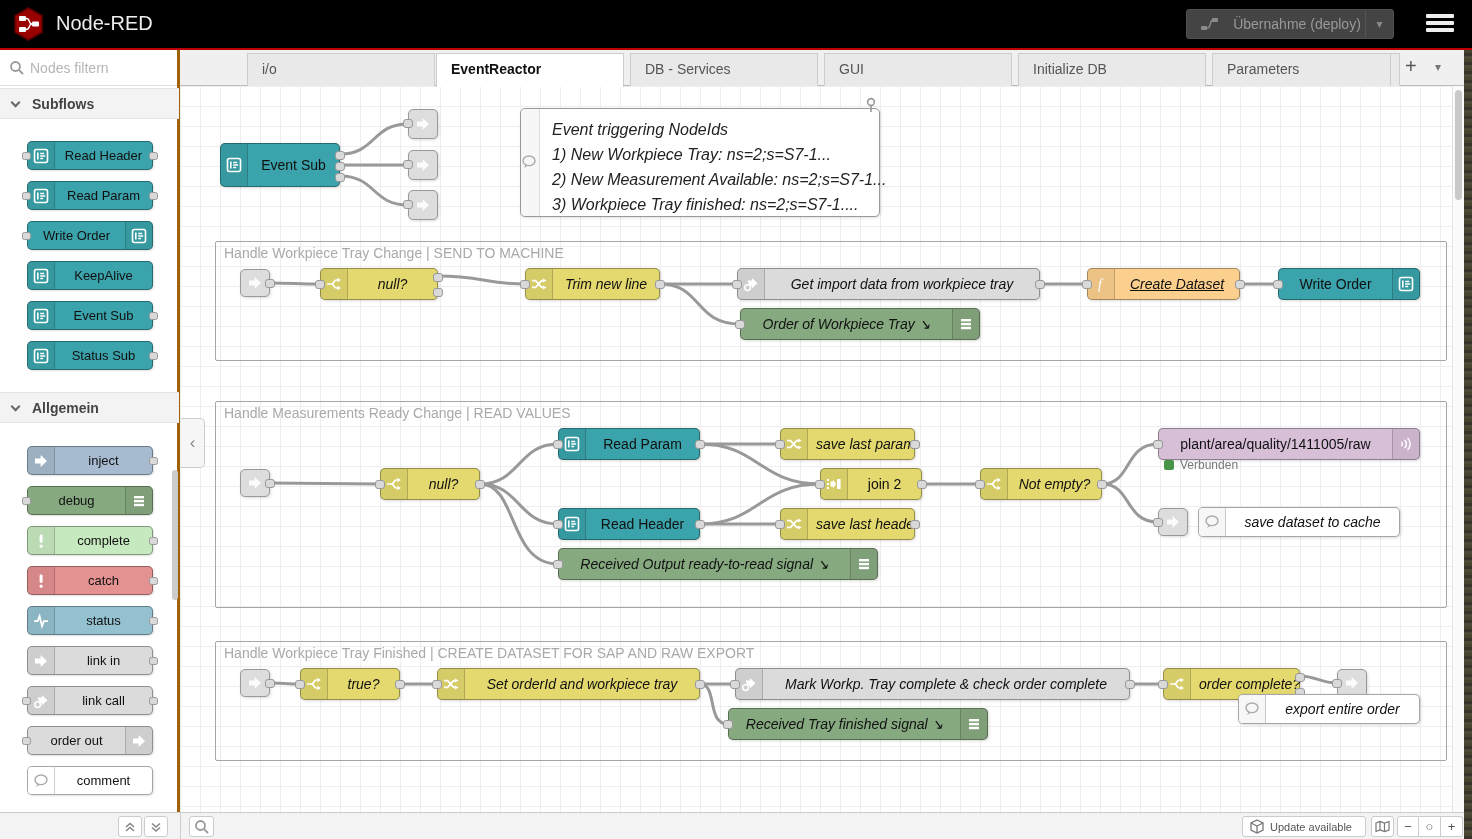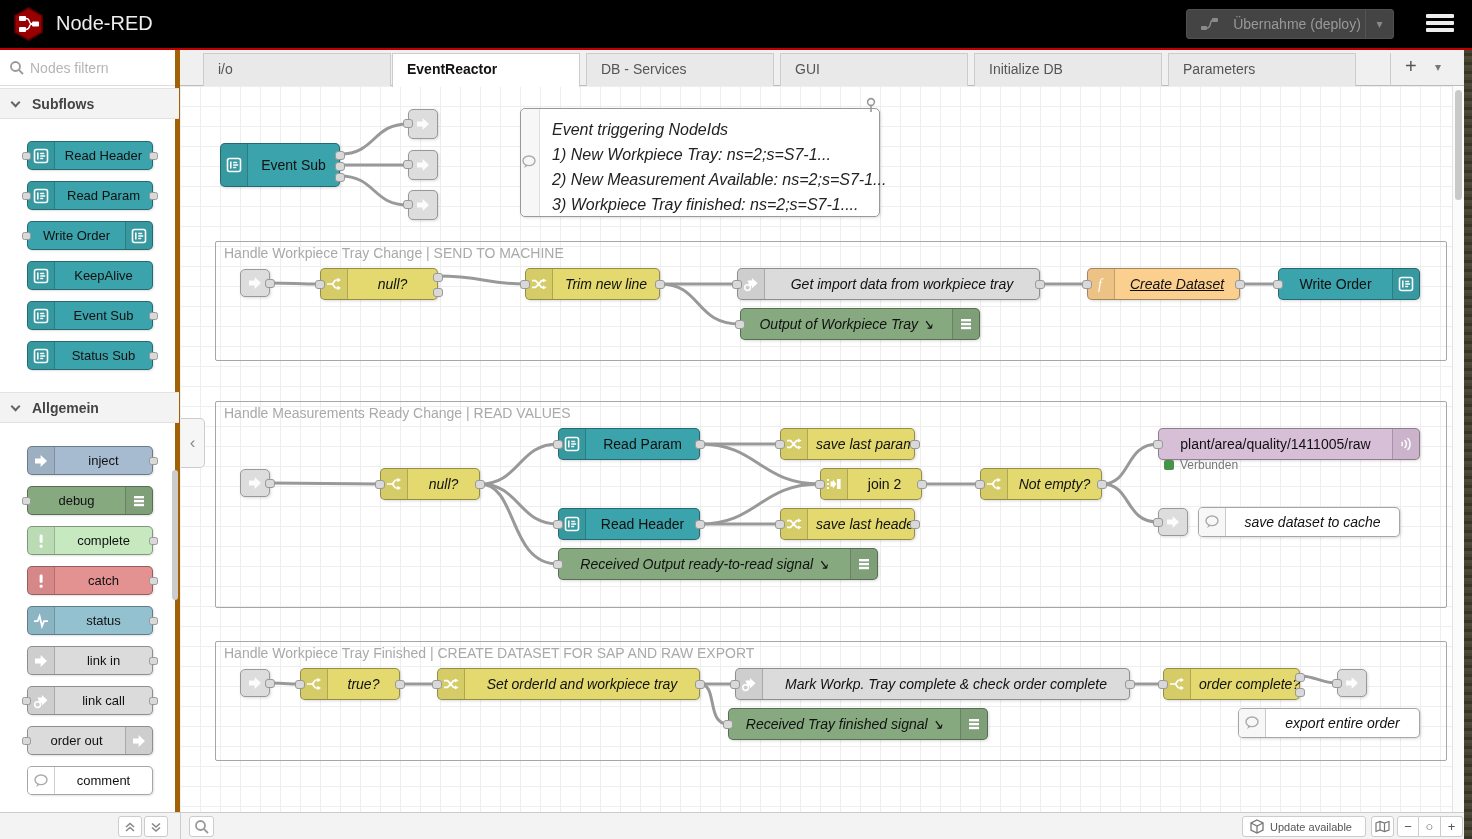--- a/index.html
+++ b/index.html
@@ -16,21 +16,21 @@
             border:1px solid #505050; border-radius:3px; color:#999; font-size:14px;
             display:flex; align-items:center; }
   .deploy .dicon { margin:0 10px 0 14px; }
   .deploy .dlabel { flex:1; text-align:center; white-space:nowrap; }
   .deploy .dcaret { width:28px; text-align:center; border-left:1px solid #555; color:#888; font-size:12px; align-self:stretch; line-height:28px; }
   .burger { position:absolute; left:1426px; top:14px; width:30px; height:20px; cursor:pointer; }
   .burger div { width:28px; height:3.5px; background:#eee; margin-bottom:3.5px; border-radius:1px; }
   #redline { position:absolute; left:0; top:48px; width:1472px; height:2px; background:#c00000; }
 
   
-  #palette { position:absolute; left:0; top:50px; width:180px; height:762px; background:#fff; border-right:5px solid #a16207; }
+  #palette { position:absolute; left:0; top:50px; width:180px; height:762px; background:#fff; border-right:3px solid #a16207; }
   .psearch { position:relative; height:36px; border-bottom:1px solid #ddd; background:#fff; }
   .psearch input { position:absolute; left:30px; top:6px; width:140px; height:24px; border:none; outline:none; font-size:14px; color:#555; font-family:"Liberation Sans",sans-serif; }
   .psearch input::placeholder { color:#b5b5b5; }
   .psearch .mag { position:absolute; left:9px; top:10px; }
   .pcat { position:absolute; left:0; width:179px; height:31px; background:#f3f3f3; border-top:1px solid #e3e3e3; border-bottom:1px solid #e3e3e3; font-size:14px; font-weight:bold; color:#444; line-height:31px; padding-left:32px; cursor:pointer; }
   .pcat .chev { position:absolute; left:12px; top:10px; width:7px; height:7px; border-right:2px solid #666; border-bottom:2px solid #666; transform:rotate(45deg); }
   .pnode { position:absolute; left:27px; width:126px; height:29px; border:1px solid rgba(0,0,0,0.35); border-radius:5px; display:flex; align-items:center; font-size:13px; color:#111; box-shadow:1px 1px 2px rgba(0,0,0,0.12); cursor:grab; }
   .pnode .lbl { flex:1; text-align:center; white-space:nowrap; overflow:hidden; }
   .pport { position:absolute; width:9px; height:8px; background:#d9d9d9; border:1px solid #999; border-radius:2.5px; top:10px; }
   .pport.in { left:-6px; } .pport.out { right:-6px; }
@@ -47,21 +47,21 @@
   .orange { background:#FBCF8E;text-decoration:underline; }
   .purple { background:#D7BFD8; }
   .whiten { background:#fff;justify-content:space-between; }
   .blue   { background:#A6BBCF; }
   .lgreen { background:#C7E9C0; }
   .redn   { background:#E49191; }
   .lblue  { background:#94C1D0; }
 
   
   #tabbar { position:absolute; left:180px; top:50px; width:1284px; height:36px; background:#f0f0f0; border-bottom:1px solid #bbb; }
-  .tab { position:absolute; top:3px; height:33px; width:188px; background:#e9e9e9; border:1px solid #ccc; border-bottom:none; font-size:14px; color:#555; line-height:31px; padding-left:14px; cursor:pointer; white-space:nowrap; overflow:hidden; }
+  .tab { position:absolute; top:3px; height:33px; width:188px; background:#e9e9e9; border:1px solid #ccc; border-bottom:none; font-size:14px; color:#555; line-height:31px; padding-left:14px; cursor:pointer; white-space:nowrap; overflow:hidden;margin-left:44px; }
   .tab.active { background:#fff; color:#111; font-weight:bold; height:34px; z-index:2; }
   .tabctl { position:absolute; top:3px; left:1210px; width:64px; height:33px; border-left:1px solid #ccc; color:#555; }
   .tabctl .plus { position:absolute; left:14px; top:2px; font-size:20px; cursor:pointer; }
   .tabctl .caret { position:absolute; left:44px; top:7px; font-size:12px; color:#777; cursor:pointer; }
 
   
   #canvas { position:absolute; left:180px; top:86px; width:1272px; height:726px; background:#fff;
     background-image:linear-gradient(#eee 1px, transparent 1px), linear-gradient(90deg,#eee 1px,transparent 1px);
     background-size:20px 20px; overflow:hidden; }
   #wires { position:absolute; left:0; top:0; }
@@ -513,21 +513,21 @@
       <span class="port pin"></span>
       <span class="lbl">Write Order</span>
       <span class="nicon r">
           <svg width="16" height="16">
             <use href="#i-subflow"></use>
           </svg>
         </span>
     </div>
     <div class="n green" style="left:560px;top:222px;width:240px">
       <span class="port pin"></span>
-      <span class="lbl it">Output of Workpiece Tray ↘</span>
+      <span class="lbl it">Order of Workpiece Tray ↘</span>
       <span class="nicon r">
           <svg width="16" height="16">
             <use href="#i-debug"></use>
           </svg>
         </span>
     </div>
 
     <div class="linksq" style="left:60px;top:383px;width:30px;height:28px">
       <svg width="16" height="16">
           <use href="#i-arrow" opacity="0.9"></use>
@@ -695,21 +695,21 @@
       <span class="lbl it">order complete?</span>
       <span class="port o1"></span>
       <span class="port o2"></span>
     </div>
     <div class="linksq" style="left:1157px;top:583px;width:30px;height:28px">
       <span class="port pin"></span>
       <svg width="16" height="16">
           <use href="#i-arrow" opacity="0.9"></use>
         </svg>
     </div>
-    <div class="n whiten" style="left:1058px;top:622px;width:182px;height:30px">
+    <div class="n whiten" style="left:1058px;top:608px;width:182px;height:30px">
       <span class="nicon l" style="background:#f7f7f7">
           <svg width="16" height="16">
             <use href="#i-bubble"></use>
           </svg>
         </span>
       <span class="lbl it">export entire order</span>
     </div>
 
     <div class="ptoggle">‹</div>
   </div>

